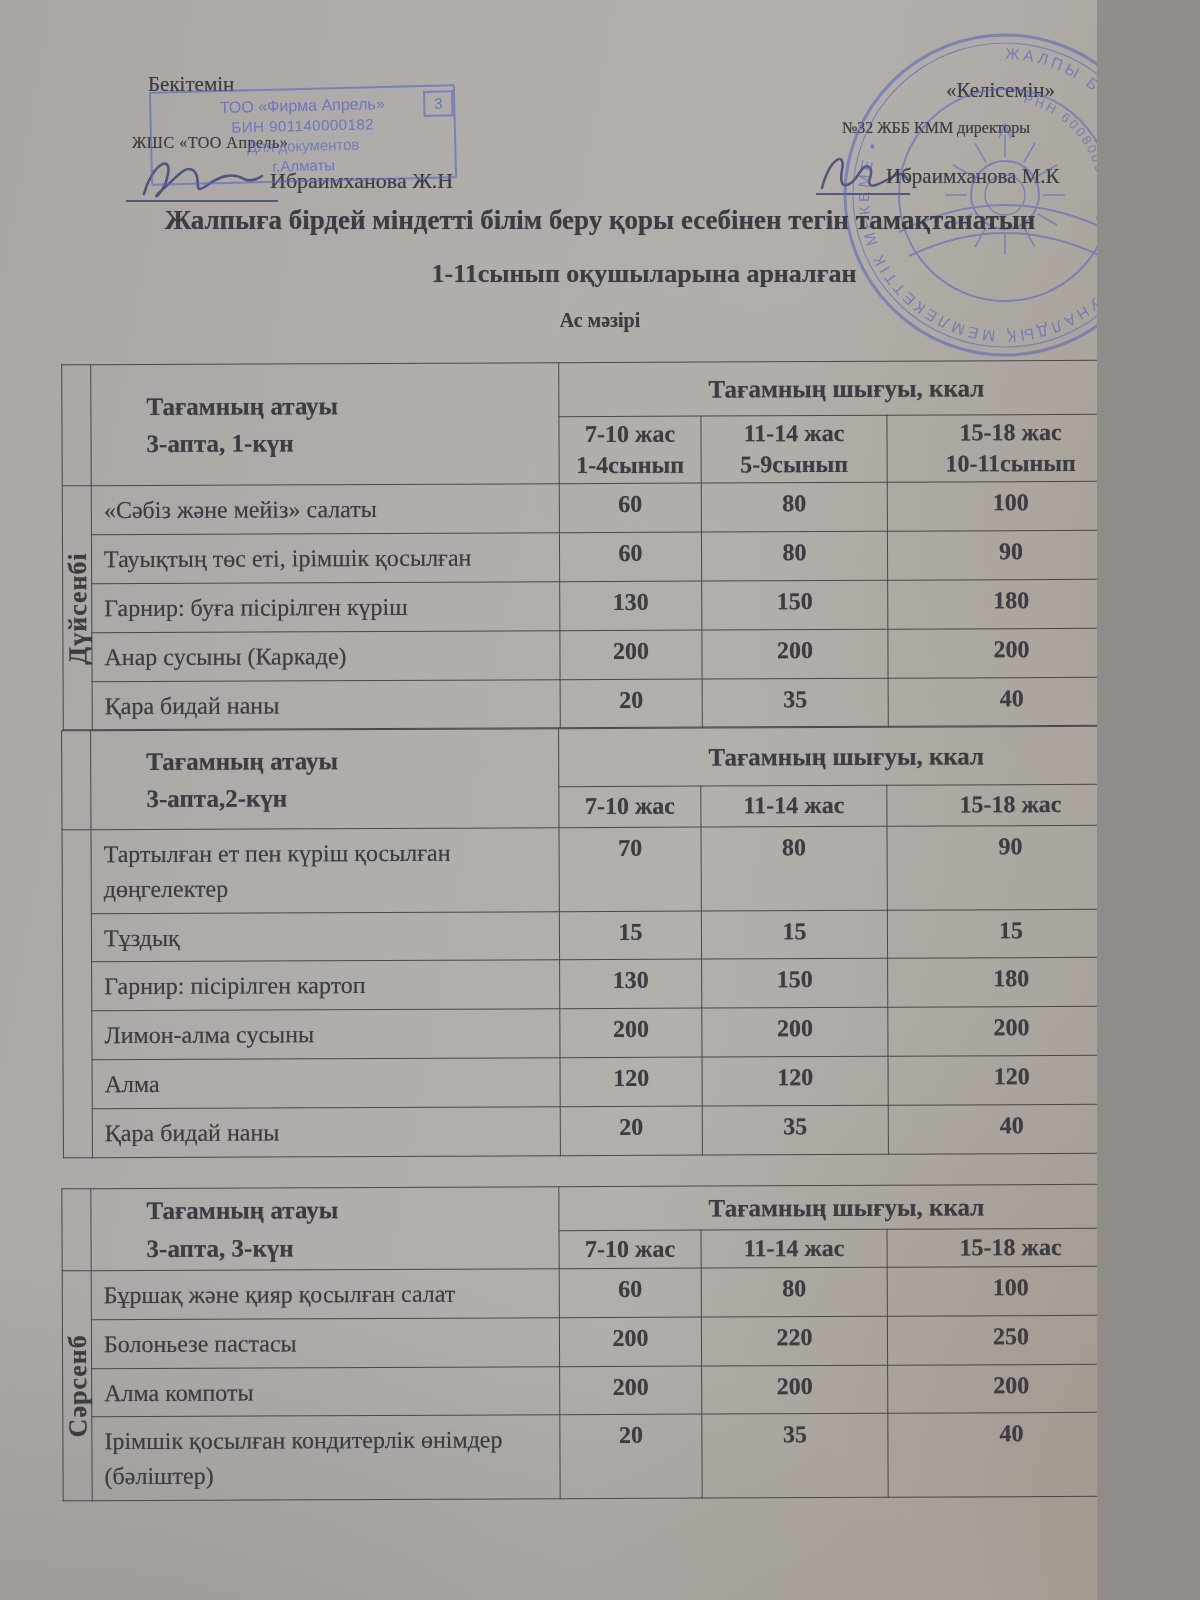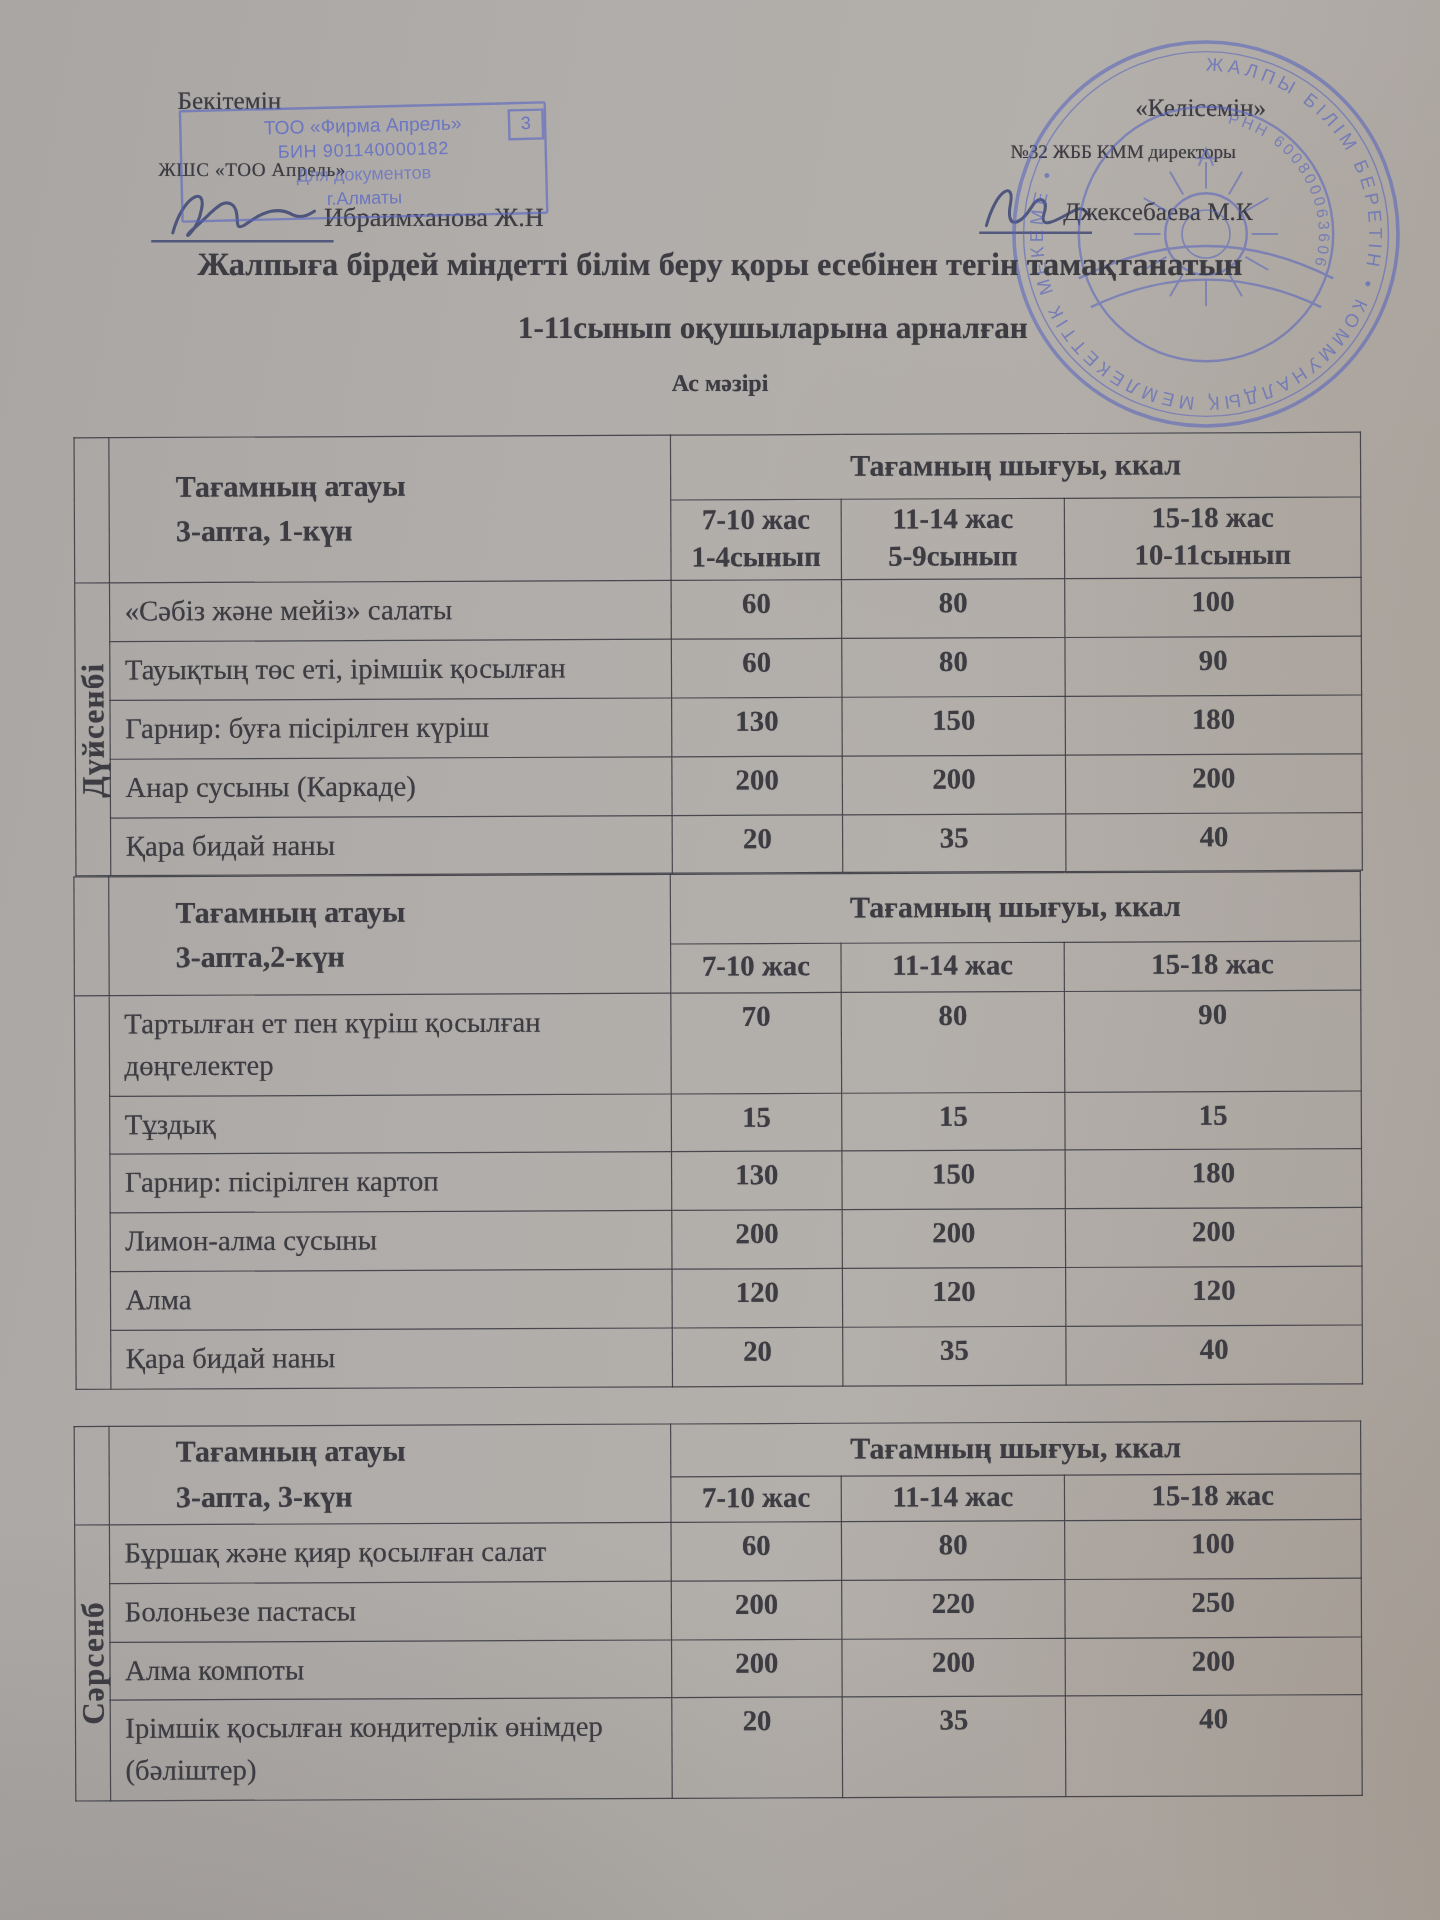--- a/index.html
+++ b/index.html
@@ -1,17 +1,17 @@
 <!DOCTYPE html>
 <html><head>
 <meta charset="utf-8">
 <style>
   html,body{margin:0;padding:0;background:#8f8c8a;}
   .photo{
-    position:relative;width:1200px;height:1600px;overflow:hidden;
+    position:relative;width:1097px;height:1600px;overflow:hidden;
     font-family:"Liberation Serif","DejaVu Serif",serif;color:#3a3a40;
     background:
       radial-gradient(1400px 900px at 18% 112%, rgba(55,50,48,.20), transparent 60%),
       radial-gradient(1000px 700px at 108% 92%, rgba(130,105,85,.14), transparent 70%),
       radial-gradient(900px 600px at 104% 28%, rgba(150,125,100,.08), transparent 70%),
       linear-gradient(100deg,#a9a6a4 0%,#b1adaa 38%,#b3afab 62%,#a8a19a 100%);
   }
   .soft{filter:blur(.22px);}
   .abs{position:absolute;}
   .ink{color:#3c3c42;text-shadow:0 0 .7px rgba(55,55,60,.55);}
@@ -102,21 +102,21 @@
     <div class="l4">г.Алматы</div>
     <div class="rect-corner">3</div>
   </div>
 
   <div class="abs ink agree-label">«Келісемін»</div>
   <div class="abs ink agree-org">№32 ЖББ КММ директоры</div>
   <svg class="abs" style="left:814px;top:146px;" width="100" height="54" viewBox="0 0 100 54">
     <path d="M8,42 C16,12 32,4 28,24 C24,46 36,42 46,26 C52,16 60,20 56,32 C52,46 66,38 80,30 C86,26 90,28 94,34" fill="none" stroke="#3d4874" stroke-width="2.5" stroke-linecap="round" opacity=".85"></path>
   </svg>
   <div class="abs sig-underline ul-right"></div>
-  <div class="abs ink agree-name">Джексебаева М.К</div>
+  <div class="abs ink agree-name">Ибраимханова М.К</div>
 
   <svg class="abs round-stamp" viewBox="0 0 338 338">
     <g fill="none" class="stamp-blue" opacity=".55">
       <circle cx="169" cy="169" r="160" stroke-width="3"></circle>
       <circle cx="169" cy="169" r="152" stroke-width="1.2"></circle>
       <circle cx="169" cy="169" r="106" stroke-width="2"></circle>
       <circle cx="169" cy="169" r="34" stroke-width="2"></circle>
       <circle cx="169" cy="169" r="20" stroke-width="1.4"></circle>
       <path d="M63,206 Q169,152 275,206" stroke-width="2"></path>
       <path d="M73,230 Q169,184 265,230" stroke-width="2"></path>

